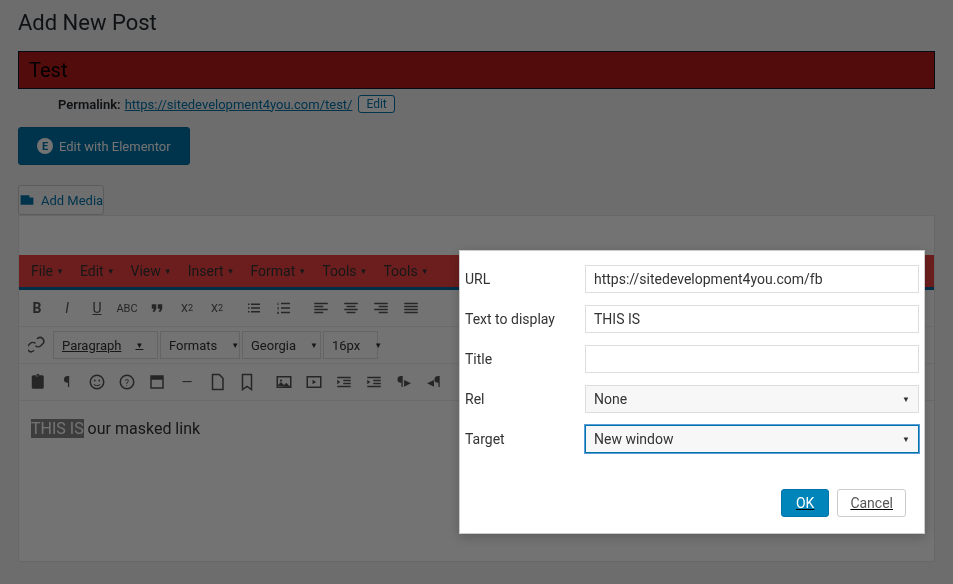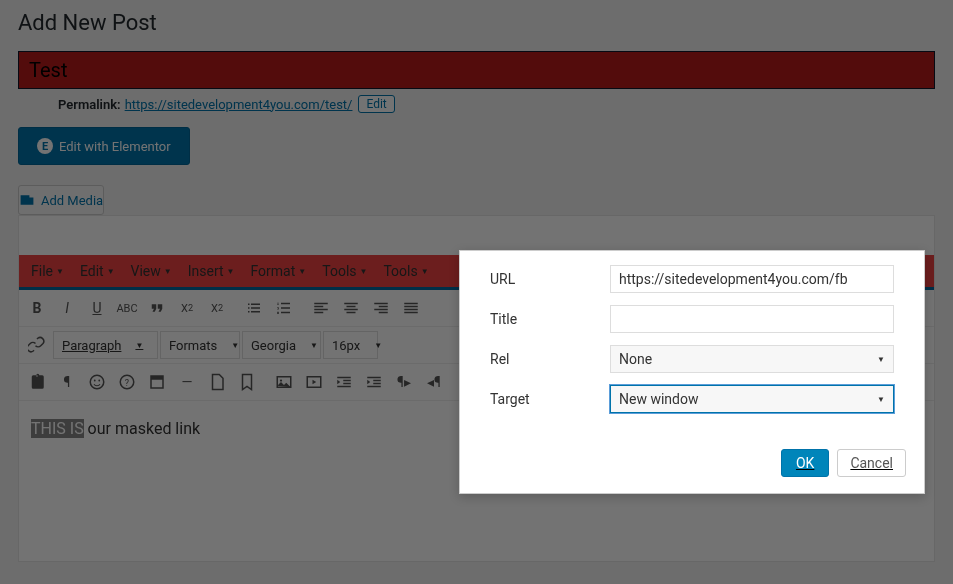--- a/index.html
+++ b/index.html
@@ -28,21 +28,21 @@
 .tsel.formats { width: 80px; }
 .tsel.font { width: 79px; }
 .tsel.size { width: 55px; }
 .editor-body { min-height: 160px; padding: 18px 12px; font-family: Georgia, serif; font-size: 16px; color: #333; }
 .editor-body .sel { background: #888; color: #fff; }
 .overlay { position: absolute; inset: 0; background: rgba(0,0,0,0.55); }
 .modal { position: absolute; left: 459px; top: 250px; width: 466px; background: #fff; border: 1px solid #ccc; box-shadow: 0 3px 10px rgba(0,0,0,0.2); }
 .modal-head { display: flex; align-items: center; justify-content: space-between; padding: 14px 18px; border-bottom: 1px solid #ddd; }
 .modal-head h2 { font-size: 19px; font-weight: 400; color: #333; }
 .close-x { font-size: 18px; color: #555; cursor: pointer; font-weight: bold; }
-.modal-body { padding: 14px 30px; }
+.modal-body { padding: 14px 5px; }
 .frow { display: flex; align-items: center; margin-bottom: 12px; }
 .frow label { width: 120px; font-size: 14px; color: #333; }
 .frow input, .frow .fsel { flex: 1; height: 28px; border: 1px solid #ddd; padding: 0 8px; font-size: 14px; color: #333; background: #fff; }
 .fsel { display: flex; align-items: center; justify-content: space-between; cursor: pointer; background: #f7f7f7 !important; }
 .fsel.focused { border-color: #0073aa !important; box-shadow: 0 0 0 1px #5b9dd9; }
 .modal-foot { display: flex; justify-content: flex-end; gap: 8px; padding: 10px 18px 16px; text-decoration: underline; }
 .btn-ok { background: #0085ba; color: #fff; border: 1px solid #0073aa; padding: 5px 14px; font-size: 14px; border-radius: 3px; cursor: pointer; }
 .btn-cancel { background: #fff; color: #555; border: 1px solid #ccc; padding: 5px 12px; font-size: 14px; border-radius: 3px; cursor: pointer; }
 .sep { width: 1px; height: 20px; background: transparent; margin: 0 2px; }
 </style>
@@ -256,20 +256,24 @@
 
 <div class="overlay"></div>
 
 <div class="modal">
   <div class="modal-body">
     <div class="frow">
       <label>URL</label>
       <input value="https://sitedevelopment4you.com/fb" style="">
     </div>
     <div class="frow">
+      <label>Text to display</label>
+      <input value="THIS IS" style="">
+    </div>
+    <div class="frow">
       <label>Title</label>
       <input value="" style="">
     </div>
     <div class="frow">
       <label>Rel</label>
       <div class="fsel">
           <span>None</span>
           <span class="tri">▼</span>
         </div>
     </div>

